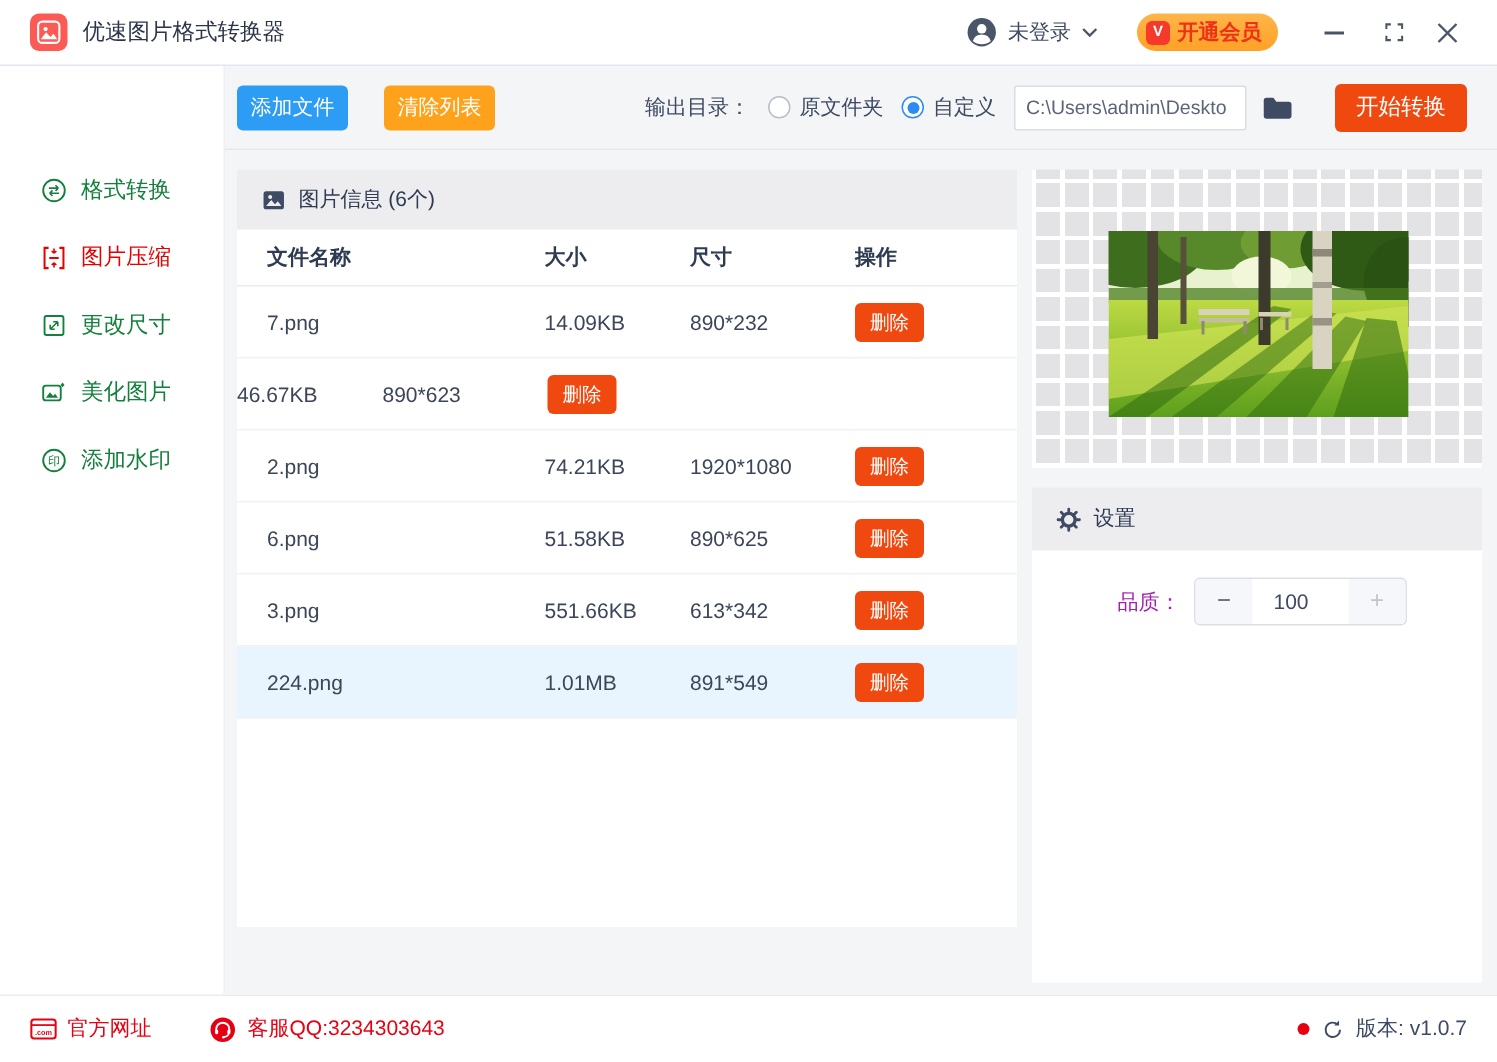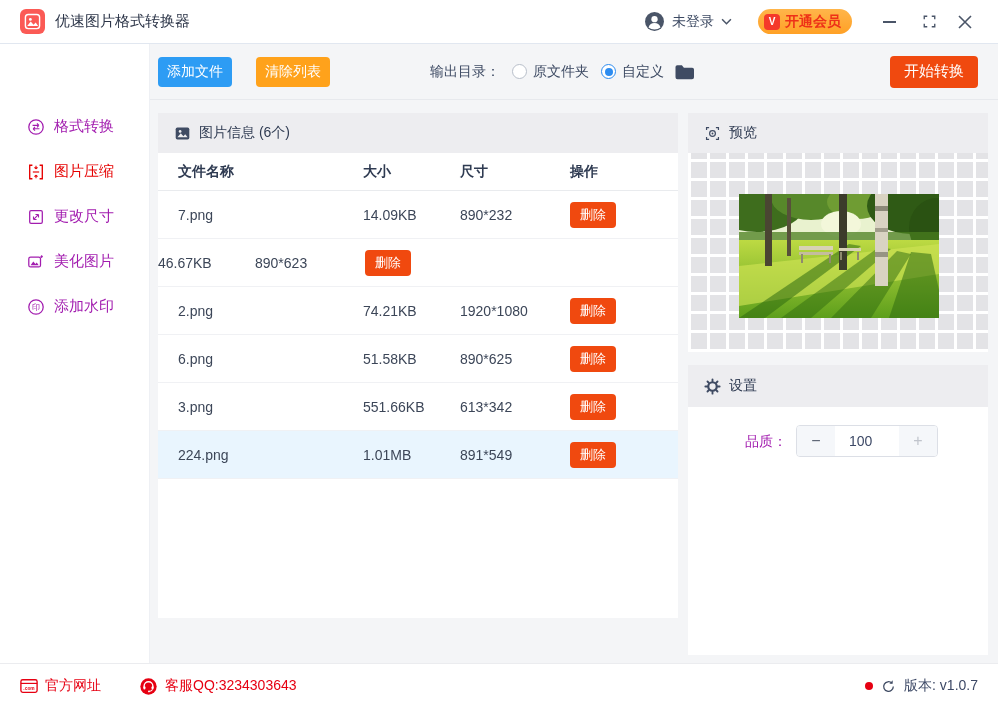--- a/index.html
+++ b/index.html
@@ -16,21 +16,21 @@
   .vip-pill { display:flex; align-items:center; gap:5px; height:25px; padding:0 11px 0 6px; border-radius:13px;
               background:linear-gradient(180deg,#ffb54a,#ffa126); cursor:pointer; margin-right:22px; }
   .vip-icon { width:16px; height:16px; border-radius:4px; background:#f5392a; color:#fff; font-size:10px; font-weight:bold; display:flex; align-items:center; justify-content:center; }
   .vip-label { font-size:14px; font-weight:bold; color:#ee3118; }
   .win-btn { width:30px; height:30px; display:flex; align-items:center; justify-content:center; cursor:pointer; }
   .min-bar { width:13px; height:2px; background:#4a5568; }
 
   
   .main { flex:1; display:flex; min-height:0; }
   .sidebar { flex:0 0 150px; background:#fff; border-right:1px solid #eef0f4; padding-top:60px; }
-  .side-item { height:45px; display:flex; align-items:center; padding-left:27px; gap:9px; font-size:15px; color:#a21caf; cursor:pointer; }
+  .side-item { height:45px; display:flex; align-items:center; padding-left:27px; gap:9px; font-size:15px; color:#15803d; cursor:pointer; }
   .side-item.active { color:#e60000; }
   .content { flex:1; background:#f4f5f7; display:flex; flex-direction:column; min-width:0; }
 
   
   .toolbar { flex:0 0 56px; display:flex; align-items:center; padding:0 20px 0 8px; border-bottom:1px solid #e7e9ed; }
   .btn { border:none; border-radius:4px; color:#fff; font-size:14px; cursor:pointer; font-family:inherit; }
   .btn-add { width:74px; height:30px; background:#2d9cf4; }
   .btn-clear { width:74px; height:30px; background:#ffa21b; margin-left:24px; }
   .out-label { font-size:14px; color:#3d4a63; margin-left:100px; }
   .radio-wrap { display:flex; align-items:center; gap:6px; margin-left:12px; cursor:pointer; }
@@ -184,20 +184,21 @@
         <button class="btn btn-clear">清除列表</button>
         <span class="out-label">输出目录：</span>
         <div class="radio-wrap">
           <span class="radio"></span>
           <span class="radio-label">原文件夹</span>
         </div>
         <div class="radio-wrap">
           <span class="radio checked"></span>
           <span class="radio-label">自定义</span>
         </div>
+        <input class="path-input" type="text" value="C:\Users\admin\Deskto" style="">
         <div class="folder-btn">
           <svg width="21" height="18" viewBox="0 0 21 18">
             <path d="M1.5 4A1.8 1.8 0 0 1 3.3 2.2h4.6l2 2.6h8.3A1.8 1.8 0 0 1 20 6.6v7.6a2 2 0 0 1-2 2H3.5a2 2 0 0 1-2-2z" fill="#3f4b63"></path>
           </svg>
         </div>
         <button class="btn btn-start">开始转换</button>
       </div>
 
       <div class="workspace">
 
@@ -249,28 +250,20 @@
               <div class="trow selected">
                 <div class="c-name">224.png</div>
                 <div class="c-size">1.01MB</div>
                 <div class="c-dim">891*549</div>
                 <div class="c-act"><button class="del-btn">删除</button></div>
               </div>
             </div>
         </div>
 
         <div class="right-panel">
-          <div class="card-header">
-            <svg width="17" height="17" viewBox="0 0 20 20" fill="none" stroke="#3f4b63" stroke-width="1.4">
-              <path d="M3 6V3h3 M14 3h3v3 M17 14v3h-3 M6 17H3v-3"></path>
-              <circle cx="10" cy="10" r="3.4"></circle>
-              <circle cx="10" cy="10" r="1.1" fill="#3f4b63" stroke="none"></circle>
-            </svg>
-            <span>预览</span>
-          </div>
 
           <div class="checker">
             <svg class="preview-img" viewBox="0 0 200 124" preserveAspectRatio="none">
               <defs>
                 <linearGradient id="grass" x1="0" y1="0" x2="0" y2="1">
                   <stop offset="0" stop-color="#bdda43"></stop>
                   <stop offset="1" stop-color="#5d9f1c"></stop>
                 </linearGradient>
               </defs>
               <rect width="200" height="50" fill="#e9f2cf"></rect>

